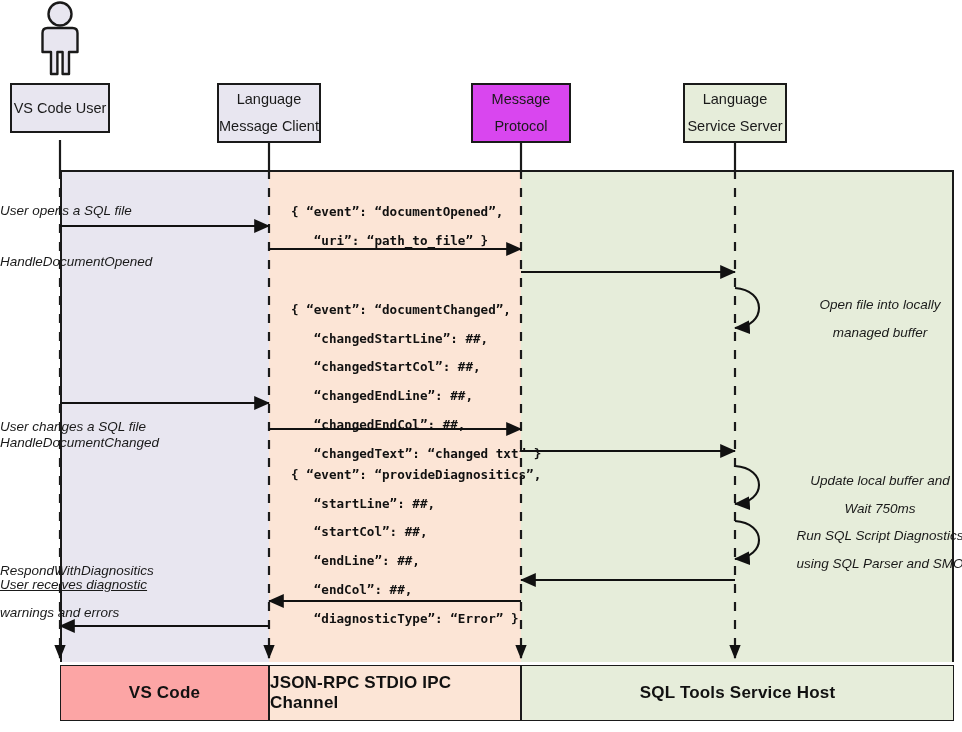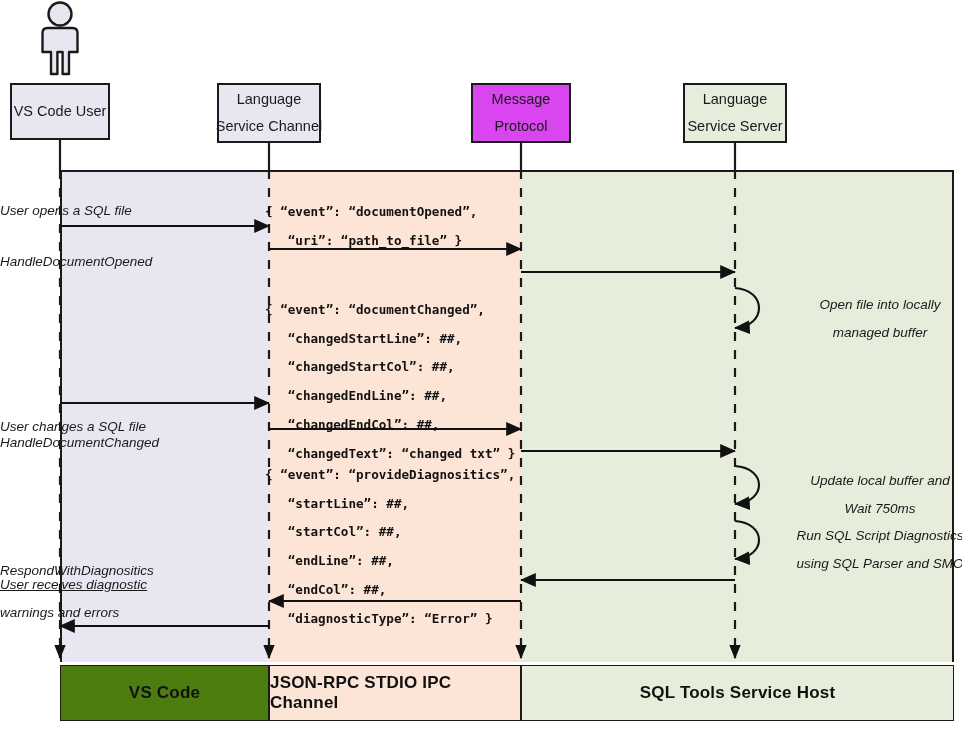--- a/index.html
+++ b/index.html
@@ -20,21 +20,21 @@
   .fbox{position:absolute;border:1.5px solid #1a1a1a;box-sizing:border-box;
         display:flex;align-items:center;justify-content:center;
         font-size:17px;font-weight:bold;color:#111;letter-spacing:.2px;}
 
   
   .ann{position:absolute;font-style:italic;font-size:13.5px;color:#1a1a1a;
        line-height:1.95;white-space:nowrap;}
 
   
   .json{position:absolute;font-family:"DejaVu Sans Mono",monospace;
-        font-size:12.6px;line-height:2.28;color:#111;white-space:pre;font-weight:bold;}
+        font-size:12.6px;line-height:2.28;color:#111;white-space:pre;font-weight:bold;margin-left:26px;}
 </style>
 </head>
 <body>
 
 <div id="stage">
 
   <div class="abs" id="bands">
       <div class="abs" style="left: 60px; top: 170px; width: 209px; height: 492px; background: rgb(232, 230, 240); border-top: 2px solid rgb(26, 26, 26); border-left: 2px solid rgb(26, 26, 26); box-sizing: border-box;"></div>
       <div class="abs" style="left: 269px; top: 170px; width: 252px; height: 492px; background: rgb(252, 229, 214); border-top: 2px solid rgb(26, 26, 26); box-sizing: border-box;"></div>
       <div class="abs" style="left: 521px; top: 170px; width: 433px; height: 492px; background: rgb(230, 237, 218); border-top: 2px solid rgb(26, 26, 26); border-right: 2px solid rgb(26, 26, 26); box-sizing: border-box;"></div>
@@ -101,26 +101,26 @@
         <g>
           <path d="M735,466 C767,468 767,502 735,504" fill="none" stroke="#111" stroke-width="2.1" marker-end="url(#ah)"></path>
         </g>
         <g>
           <path d="M735,521 C767,523 767,557 735,559" fill="none" stroke="#111" stroke-width="2.1" marker-end="url(#ah)"></path>
         </g>
       </g>
   </svg>
 
   <div class="abs" id="pboxes">
-      <div class="pbox" style="left: 10px; top: 83px; width: 100px; height: 57px; background: rgb(232, 230, 240);">
+      <div class="pbox" style="left: 10px; top: 83px; width: 100px; height: 50px; background: rgb(232, 230, 240);">
         <span class="l">VS Code User</span>
       </div>
       <div class="pbox" style="left: 217px; top: 83px; width: 104px; height: 60px; background: rgb(232, 230, 240);">
         <span class="l">Language</span>
-        <span class="l">Service Channel</span>
+        <span class="l">Message Client</span>
       </div>
       <div class="pbox" style="left: 471px; top: 83px; width: 100px; height: 60px; background: #d946ef;">
         <span class="l">Message</span>
         <span class="l">Protocol</span>
       </div>
       <div class="pbox" style="left: 683px; top: 83px; width: 104px; height: 60px; background: rgb(230, 237, 218);">
         <span class="l">Language</span>
         <span class="l">Service Server</span>
       </div>
     </div>
@@ -152,21 +152,21 @@
       <div class="ann" style="left: 0px; top: 600px; width: 328px;">warnings and errors</div>
       <div class="ann" style="left: 775px; top: 292px; width: 210px; text-align: center;">Open file into locally</div>
       <div class="ann" style="left: 775px; top: 320px; width: 210px; text-align: center;">managed buffer</div>
       <div class="ann" style="left: 775px; top: 468px; width: 210px; text-align: center;">Update local buffer and</div>
       <div class="ann" style="left: 775px; top: 496px; width: 210px; text-align: center;">Wait 750ms</div>
       <div class="ann" style="left: 775px; top: 523px; width: 210px; text-align: center;">Run SQL Script Diagnostics</div>
       <div class="ann" style="left: 775px; top: 551px; width: 210px; text-align: center;">using SQL Parser and SMO</div>
     </div>
 
   <div class="abs" id="footers">
-      <div class="fbox" style="left: 60px; top: 665px; width: 209px; height: 56px; background: #4d7c0f;">
+      <div class="fbox" style="left: 60px; top: 665px; width: 209px; height: 56px; background: #fca5a5;">
         <span>VS Code</span>
       </div>
       <div class="fbox" style="left: 269px; top: 665px; width: 252px; height: 56px; background: rgb(252, 229, 214);">
         <span>JSON-RPC STDIO IPC Channel</span>
       </div>
       <div class="fbox" style="left: 521px; top: 665px; width: 433px; height: 56px; background: rgb(230, 237, 218); text-align: center;">
         <span>SQL Tools Service Host</span>
       </div>
     </div>
 

